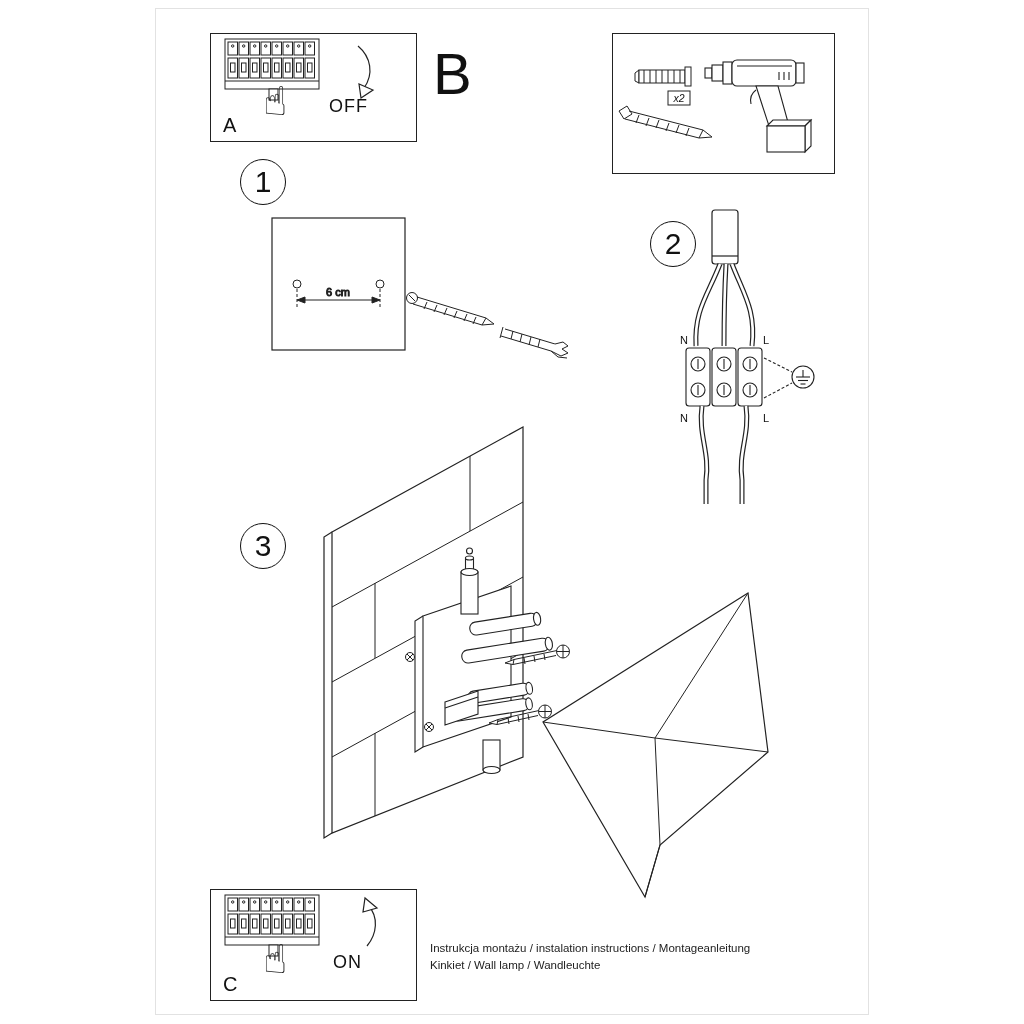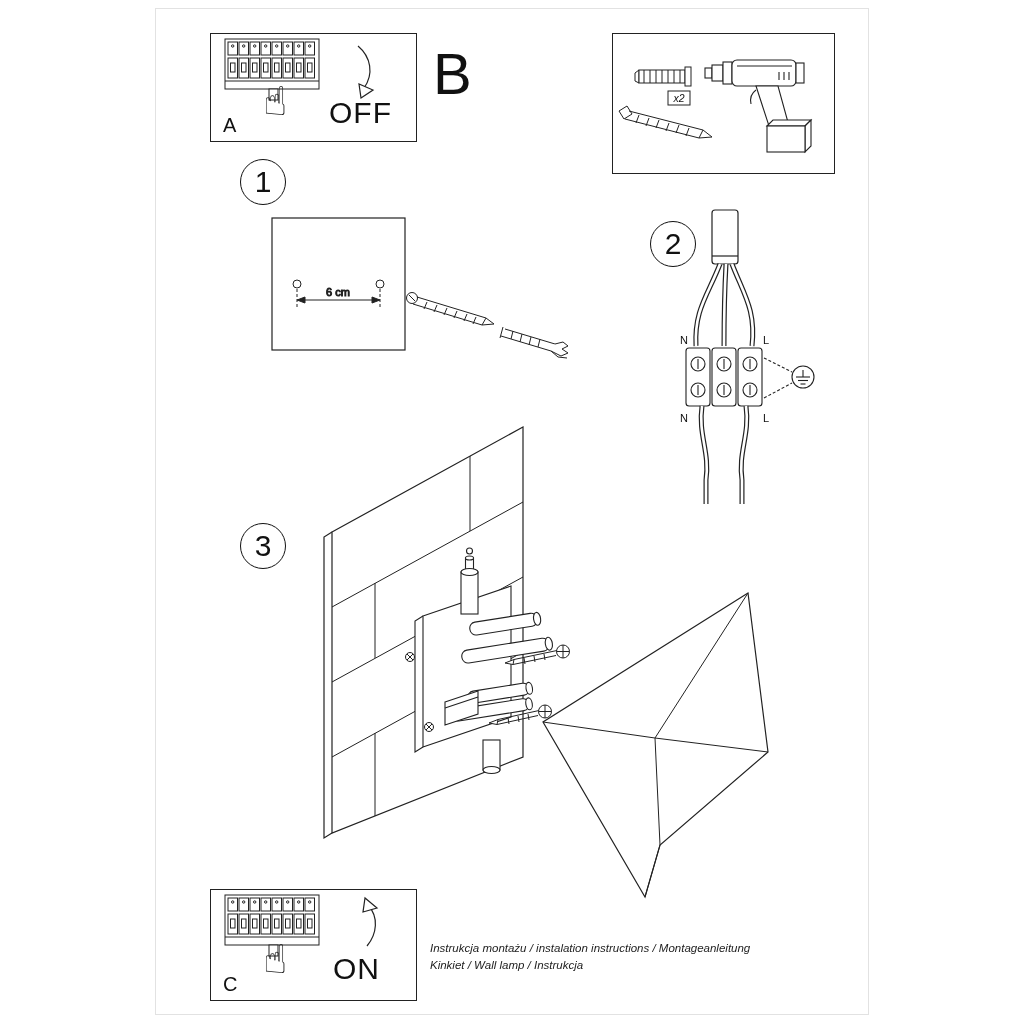--- a/index.html
+++ b/index.html
@@ -2,26 +2,26 @@
 <html><head>
 <meta charset="utf-8">
 <style>
   html,body{margin:0;padding:0;background:#fff;}
   body{font-family:"Liberation Sans",sans-serif;color:#1a1a1a;}
   .sheet{position:relative;width:1024px;height:1024px;background:#fff;overflow:hidden;}
   .abs{position:absolute;}
   .page-frame{position:absolute;left:155px;top:8px;width:712px;height:1005px;border:1px solid #e2e2e2;background:#fff;}
   .panel-box{position:absolute;border:1.3px solid #222;background:#fff;}
   .corner-label{position:absolute;left:12px;bottom:4px;font-size:20px;color:#111;}
-  .state-label{position:absolute;font-size:30px;color:#111;letter-spacing:1px;}
+  .state-label{position:absolute;font-size:18px;color:#111;letter-spacing:1px;}
   .hand{position:absolute;font-family:"DejaVu Sans",sans-serif;font-size:40px;color:#222;line-height:1;}
   .big-letter{position:absolute;font-size:58px;color:#111;}
   .badge{position:absolute;width:44px;height:44px;border:1.6px solid #111;border-radius:50%;
          display:flex;align-items:center;justify-content:center;font-size:30px;color:#111;background:#fff;}
-  .footer{position:absolute;left:430px;top:940px;font-size:11.5px;line-height:17px;color:#222;font-style:italic;}
+  .footer{position:absolute;left:430px;top:940px;font-size:11.5px;line-height:17px;color:#222;}
   svg{display:block;}
   text{font-family:"Liberation Sans",sans-serif;fill:#111;}
 </style>
 </head>
 <body>
 
 <div class="sheet">
 
   <div class="page-frame"></div>
 
@@ -375,16 +375,16 @@
         <polygon points="154,8 152,22 166,18"></polygon>
       </g>
     </svg>
     <span class="hand" style="left:52px;top:49px;">☝</span>
     <span class="corner-label">C</span>
     <span class="state-label" style="left:122px;top:62px;">ON</span>
   </div>
 
   <div class="footer">
     <div>Instrukcja montażu / instalation instructions / Montageanleitung</div>
-    <div>Kinkiet / Wall lamp / Instrukcja</div>
+    <div>Kinkiet / Wall lamp / Wandleuchte</div>
   </div>
 
 </div>
 
 </body></html>

